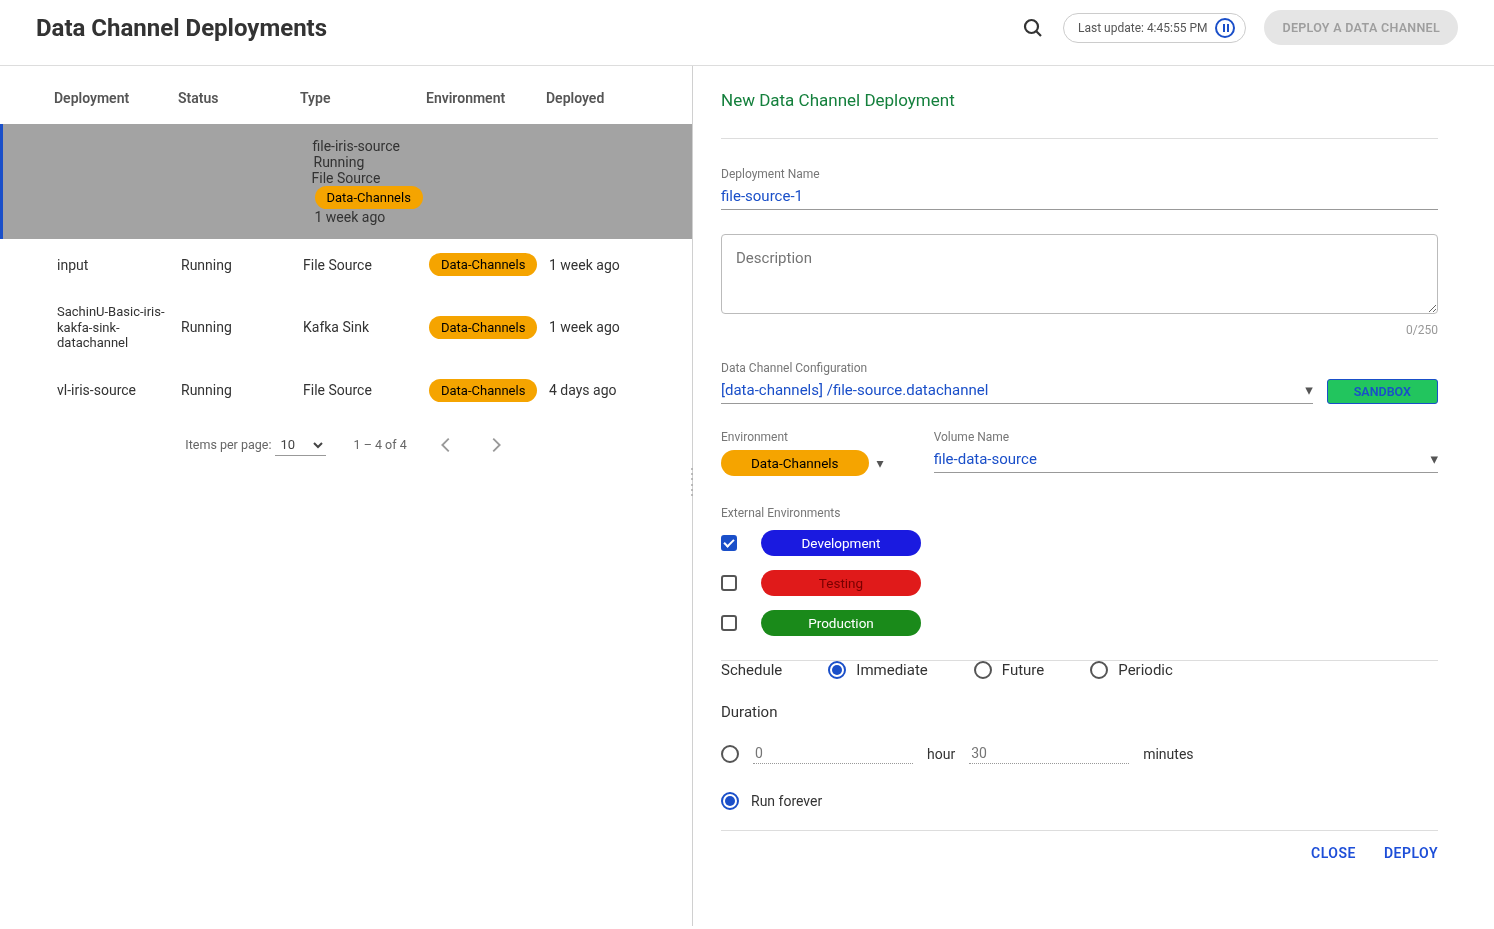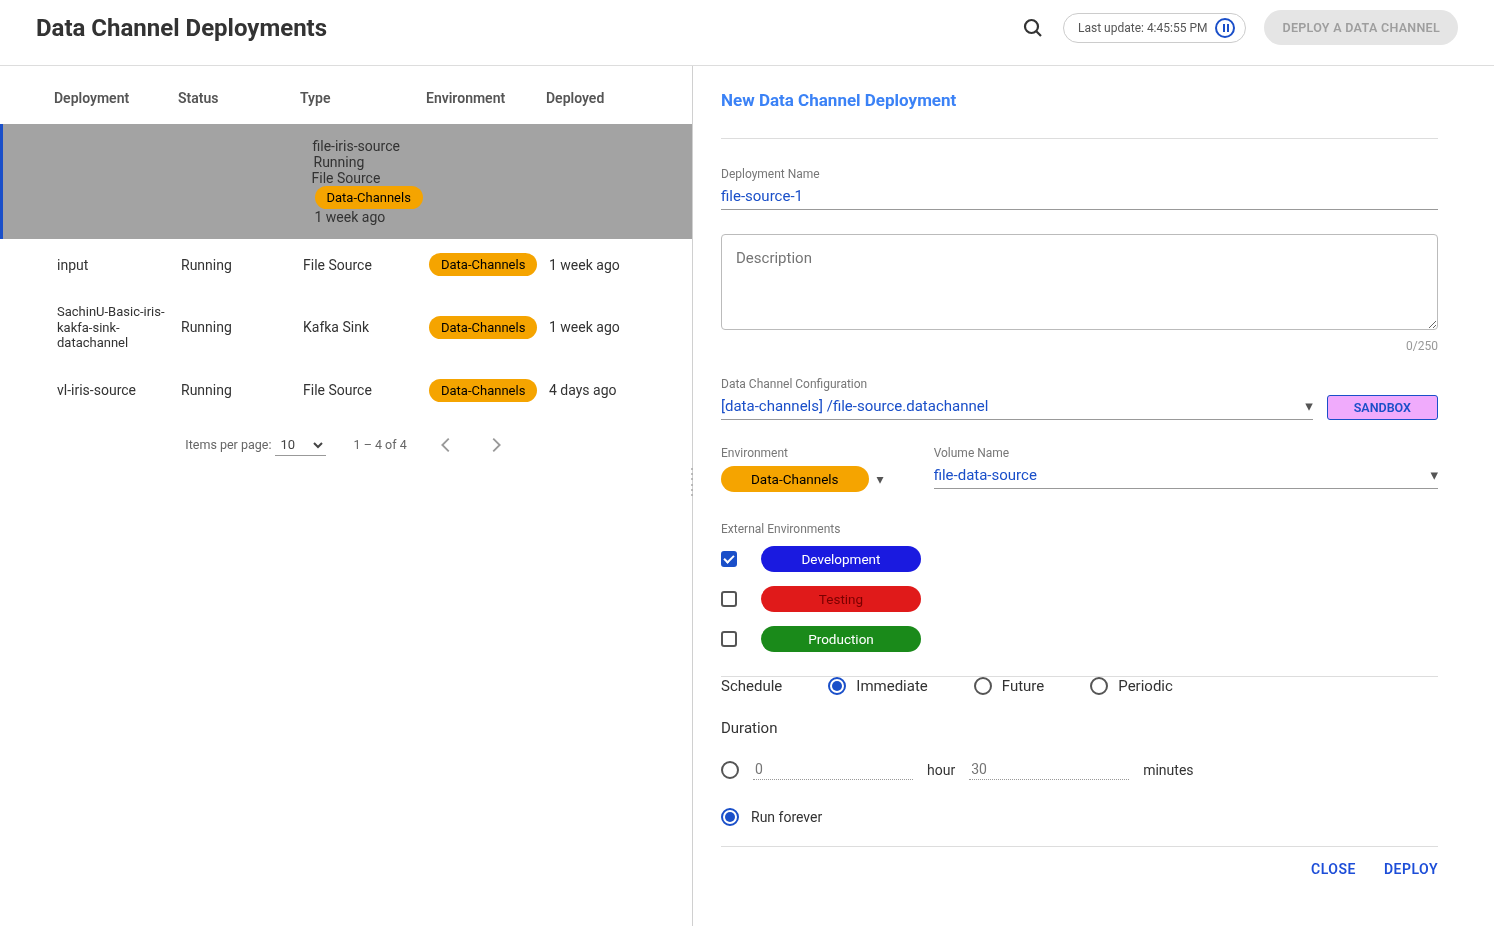--- a/index.html
+++ b/index.html
@@ -34,33 +34,33 @@
   .pill { background:#f5a400;color:#000;border-radius:14px;padding:4px 12px;font-size:13px;display:inline-block;}
   
   .pager { display:flex;align-items:center;justify-content:center;gap:28px;padding-top:18px;color:#666;font-size:12.5px;}
   .pager select{border:none;border-bottom:1px solid #999;background:transparent;font-size:13px;padding:2px 14px 2px 2px;color:#444;}
   .pager .arrow{width:22px;height:22px;color:#999;cursor:pointer;}
   
   .drag-handle{position:absolute;right:-4px;top:400px;width:8px;height:32px;display:flex;flex-direction:column;justify-content:space-around;align-items:center;}
   .drag-handle span{width:2px;height:2px;background:#aaa;border-radius:50%;}
   
   
-  .panel-title{font-size:17px;font-weight:700;color:#3b82f6;padding-bottom:28px;border-bottom:1px solid #ddd;}
+  .panel-title{font-size:17px;font-weight:400;color:#15803d;padding-bottom:28px;border-bottom:1px solid #ddd;}
   .form{padding-top:28px;}
   .lbl{font-size:12px;color:#777;display:block;margin-bottom:2px;}
   .txt-in{width:100%;border:none;border-bottom:1px solid #999;font-size:15px;color:#1a4fc9;padding:4px 0;outline:none;}
   .txt-in::placeholder{color:#1a4fc9;}
   .desc-wrap{margin-top:24px;position:relative;}
-  textarea.desc{width:100%;height:96px;border:1px solid #bbb;border-radius:4px;padding:14px;font-size:15px;color:#888;resize:both;font-family:inherit;}
+  textarea.desc{width:100%;height:80px;border:1px solid #bbb;border-radius:4px;padding:14px;font-size:15px;color:#888;resize:both;font-family:inherit;}
   .char-count{position:absolute;right:0;bottom:-20px;font-size:12px;color:#999;}
   
   .config-row{margin-top:44px;}
   .config-row .inner{display:flex;align-items:flex-end;gap:14px;}
   .config-sel{flex:1;display:flex;justify-content:space-between;border-bottom:1px solid #999;padding:4px 0;color:#1a4fc9;font-size:15px;cursor:pointer;}
-  .sandbox-btn{border:1px solid #1a4fc9;color:#1a4fc9;background:#f0abfc;border-radius:3px;padding:4px 26px;font-size:12.5px;font-weight:600;}
+  .sandbox-btn{border:1px solid #1a4fc9;color:#1a4fc9;background:#22c55e;border-radius:3px;padding:4px 26px;font-size:12.5px;font-weight:600;}
   
   .env-row{display:flex;gap:50px;margin-top:26px;}
   .env-left .lbl{margin-bottom:6px;}
   .env-pill-wrap{display:flex;align-items:center;gap:8px;}
   .env-pill{background:#f5a400;color:#000;border-radius:14px;padding:5px 30px;font-size:13.5px;display:inline-block;}
   .caret{color:#555;}
   .vol{flex:1;}
   .vol .sel{display:flex;justify-content:space-between;border-bottom:1px solid #999;padding:4px 0;color:#1a4fc9;font-size:15px;cursor:pointer;}
   
   .ext-envs{margin-top:30px;}

